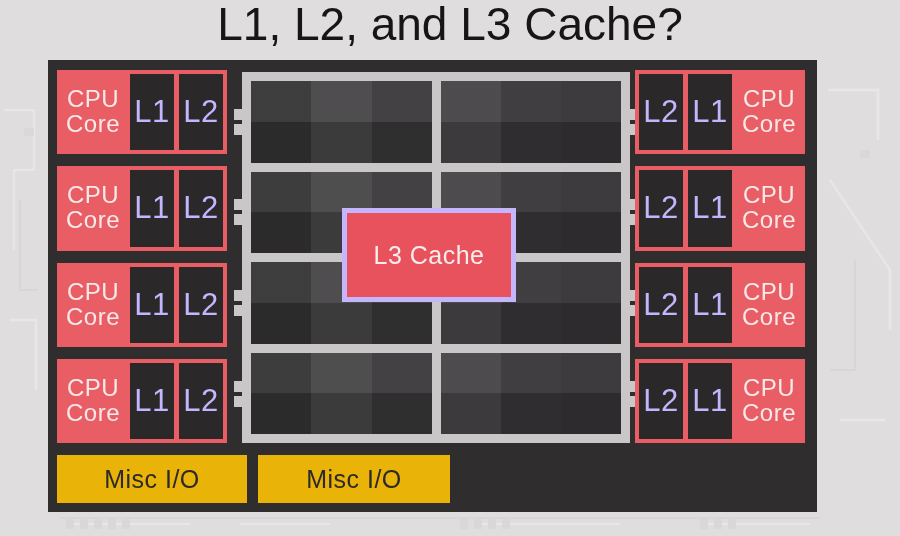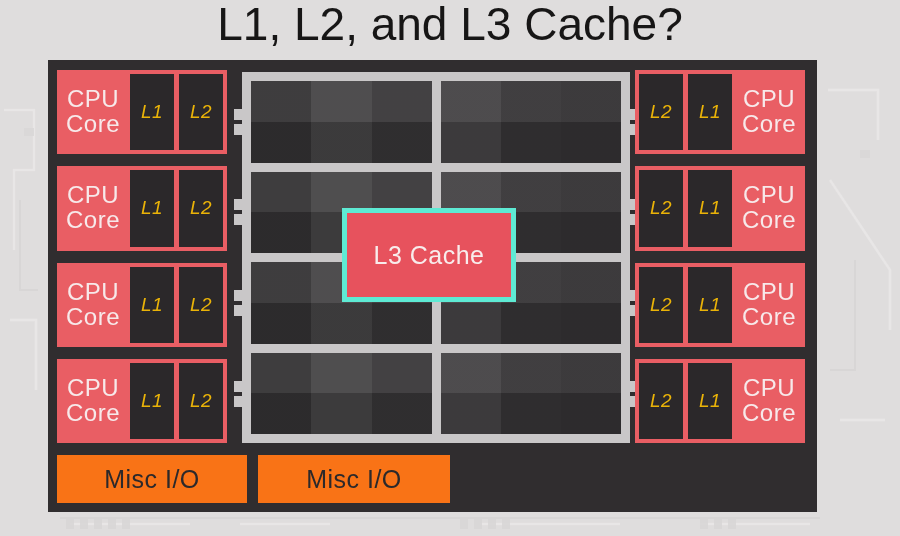--- a/index.html
+++ b/index.html
@@ -32,23 +32,23 @@
 
   .module {
     flex:1; background:#e95e64; display:flex; padding:4px; gap:5px;
   }
   .core-block {
     width:64px; display:flex; align-items:center; justify-content:center;
     color:#f7e9ea; font-size:24px; line-height:1.04; text-align:center;
     letter-spacing:0.5px;
   }
   .cache-block {
-    flex:1; background:#2b282a; color:#eab308;
+    flex:1; background:#2b282a; color:#c4b5fd;
     display:flex; align-items:center; justify-content:center;
-    font-size:19px; letter-spacing:0.5px;font-style:italic;
+    font-size:31px; letter-spacing:0.5px;
   }
 
   
   .l3-grid {
     position:absolute; left:194px; top:12px; width:388px; height:371px;
     background:#c9c7c8; padding:9px;
     display:grid; grid-template-columns:1fr 1fr;
     grid-template-rows:repeat(4, 1fr); gap:9px;
   }
   .gcell {
@@ -65,32 +65,32 @@
   }
 
   .tab {
     position:absolute; width:9px; height:11px; background:#c9c7c8;
   }
   .tab.l { left:-8px; }
   .tab.r { right:-8px; }
 
   .l3-box {
     position:absolute; left:294px; top:148px; width:174px; height:94px;
-    background:#e7525d; border:5px solid #5eead4;
+    background:#e7525d; border:5px solid #c4b5fd;
     display:flex; flex-direction:column; align-items:center; justify-content:center;
     color:#f8ecec; font-size:25px; line-height:1.16; letter-spacing:0.5px;
   }
 
   
   .io-bar {
     position:absolute; left:9px; right:12px; bottom:9px; height:48px;
     display:flex; gap:11px;
   }
   .io-block {
-    background:#f97316; color:#2c292b; font-size:25px; letter-spacing:0.5px;
+    background:#eab308; color:#2c292b; font-size:25px; letter-spacing:0.5px;
     display:flex; align-items:center; justify-content:center;
   }
   .io-block.misc { width:190px; }
   .io-block.mem  { flex:1; }
 </style>
 </head>
 <body>
 
 <div class="stage">
 

